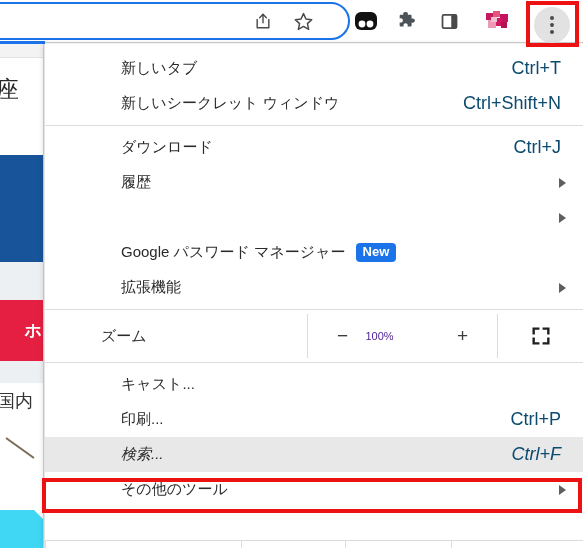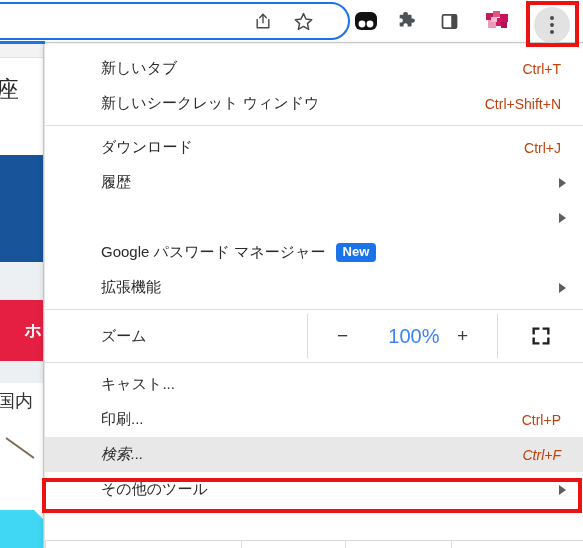--- a/index.html
+++ b/index.html
@@ -103,24 +103,24 @@
     position: absolute; left: 44px; top: 44px; width: 539px; height: 504px;
     background: #ffffff;
     border-left: 1px solid #e4e4e4;
     box-shadow: 0 1px 6px rgba(0,0,0,0.18);
   }
   .menu-row {
     position: relative; height: 35px; display: flex; align-items: center;
     padding-left: 56px; padding-right: 20px;
     font-size: 15px; color: #2b2b2b; white-space: nowrap;
   }
-  .menu-row .lbl { flex: 0 0 auto; }
+  .menu-row .lbl { flex: 0 0 auto; margin-left: 20px; }
   .menu-row .spacer { flex: 1 1 auto; }
   .menu-row .accel {
-    font-size: 14px; color: #c2410c; margin-right: 2px;
+    font-size: 18px; color: #0c4a6e; margin-right: 2px;
   }
   .menu-row.highlighted { background: #e8e8e8; font-style: italic; }
   .menu-sep { height: 1px; background: #dcdcdc; margin: 4px 0 4px 0; }
   .menu-pad-top { height: 7px; }
 
   .arrow {
     position: absolute; right: 17px; top: 50%; transform: translateY(-50%);
     width: 0; height: 0;
     border-left: 7px solid #5f5f5f;
     border-top: 5px solid transparent;
@@ -143,21 +143,21 @@
     flex: 0 0 auto; width: 262px; display: flex; align-items: center; padding-left: 56px;
   }
   .zoom-ctrl {
     flex: 0 0 auto; width: 190px;
     border-left: 1px solid #dcdcdc;
     display: flex; align-items: center; justify-content: center; gap: 0px;
   }
   .zoom-minus, .zoom-plus {
     width: 46px; text-align: center; font-size: 19px; color: #3c3c3c; cursor: default;
   }
-  .zoom-pct { width: 74px; text-align: right; font-size: 20px; color: #3b82f6; }
+  .zoom-pct { width: 74px; text-align: left; font-size: 11px; color: #4c1d95; }
   .zoom-full {
     flex: 1 1 auto; border-left: 1px solid #dcdcdc;
     display: flex; align-items: center; justify-content: center;
   }
 
   .bottom-rule {
     position: absolute; left: 0; bottom: 7px; width: 539px; height: 1px; background: #dcdcdc;
   }
   .bottom-rule-tick {
     position: absolute; bottom: 0px; width: 1px; height: 7px; background: #dcdcdc;

